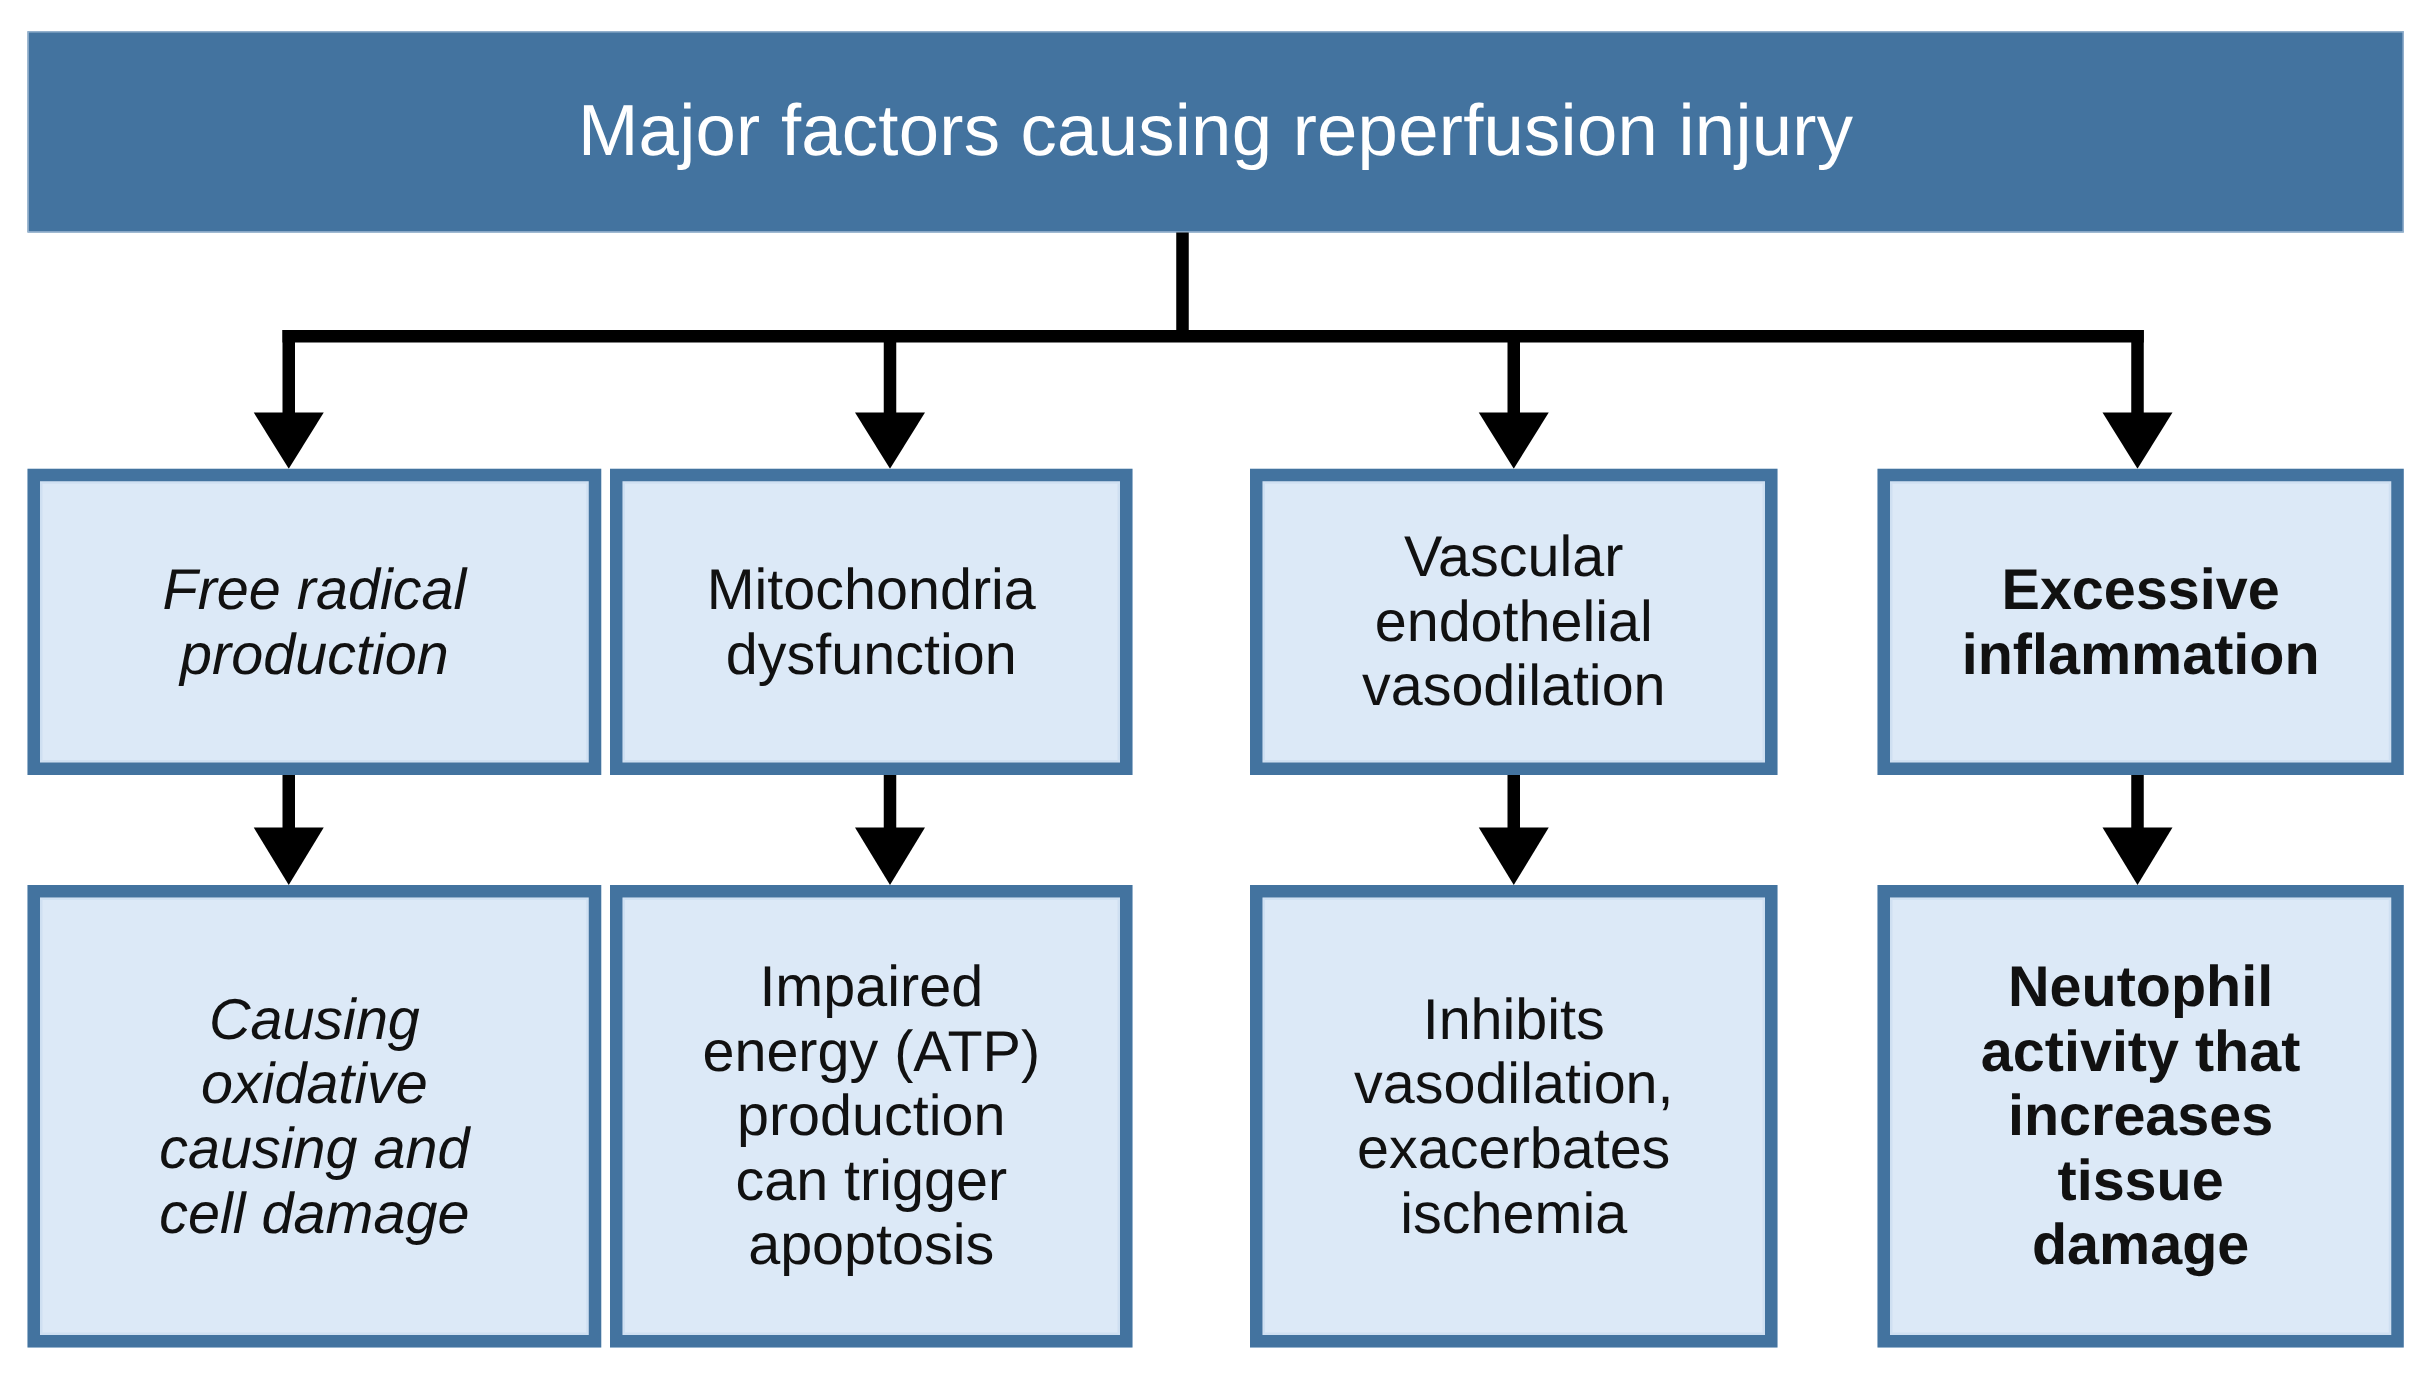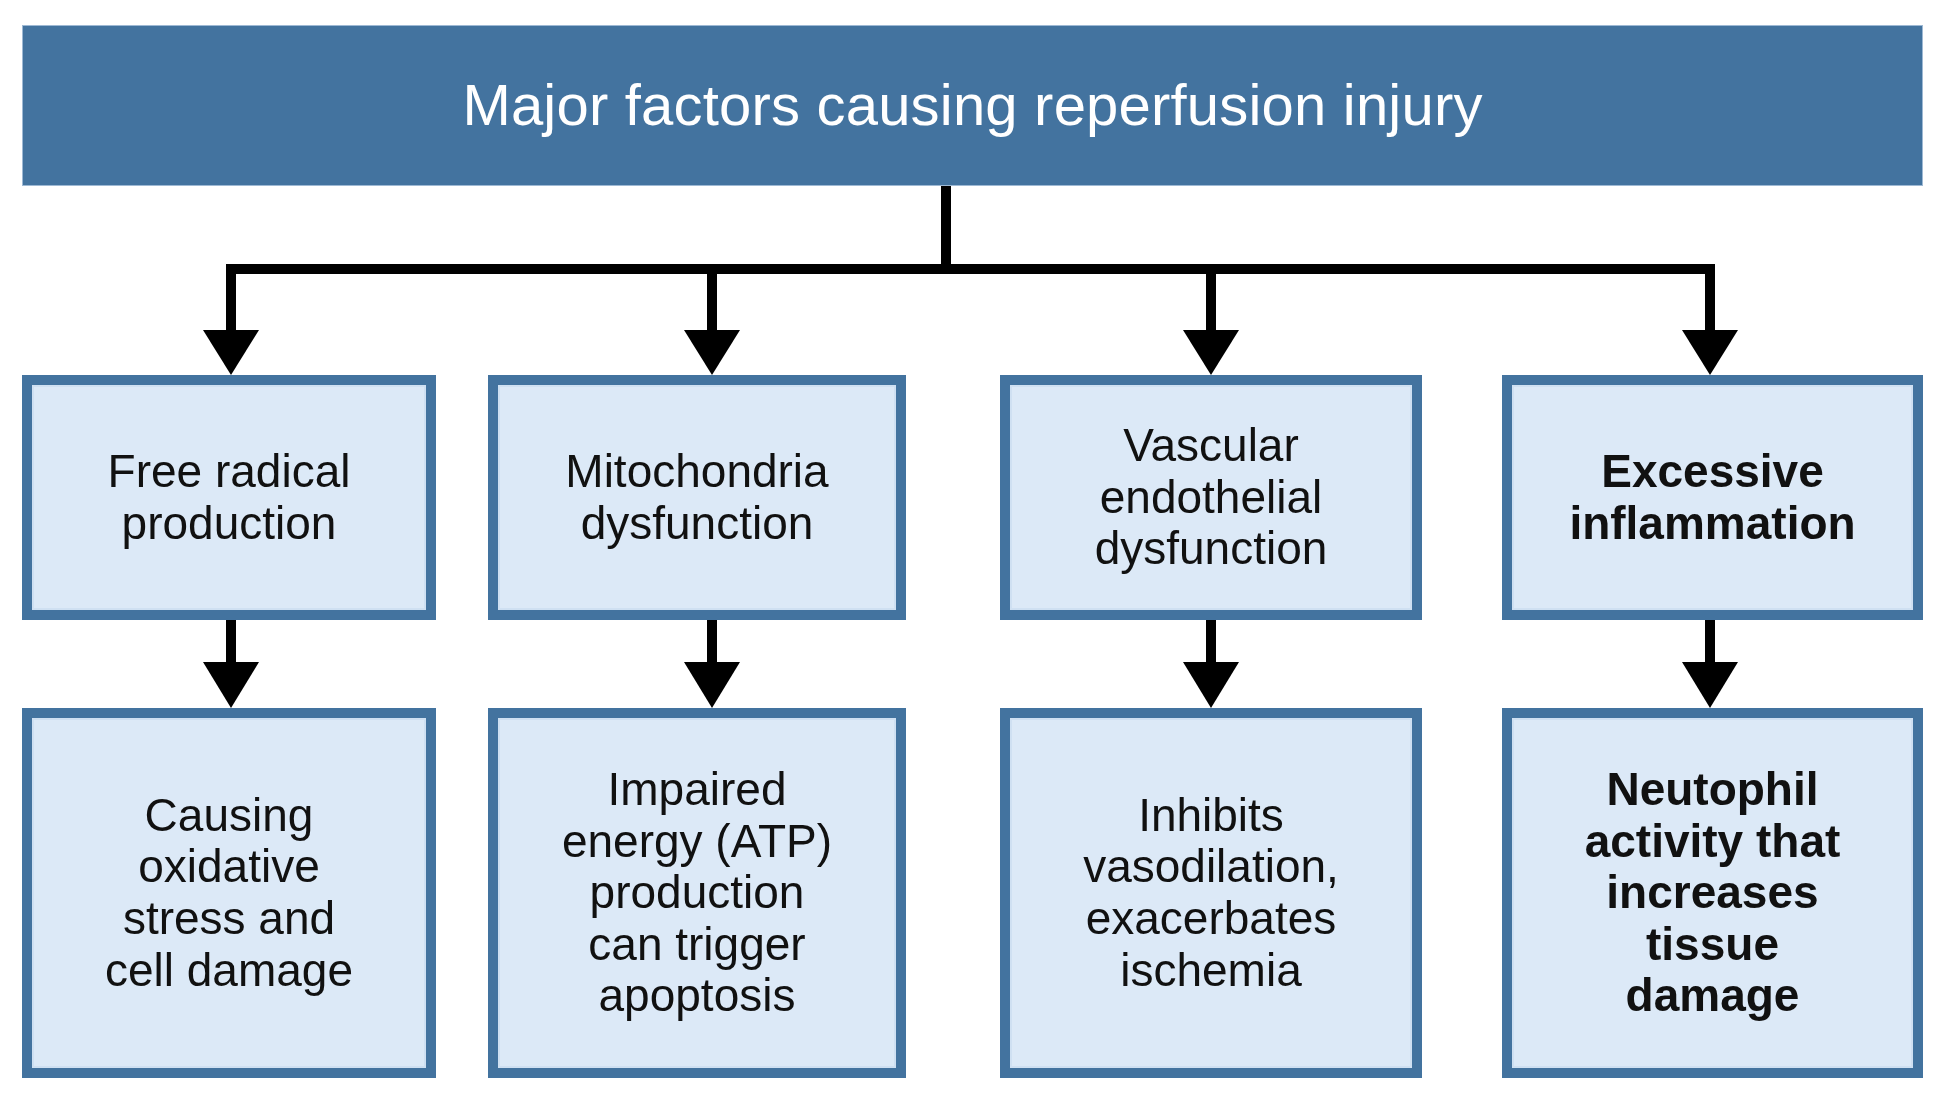--- a/index.html
+++ b/index.html
@@ -70,21 +70,21 @@
   .node-label {
     color: #111111;
     font-size: 46px;
     line-height: 1.12;
     padding: 0 6px;
     white-space: pre-line;
   }
 
   
   .row1 { top: 375px; height: 245px; }
-  .n-col1 { left: 22px;   width: 414px; }
+  .n-col1 { left: 22px;   width: 459px; font-style: italic; }
   .n-col2 { left: 488px;  width: 418px; }
   .n-col3 { left: 1000px; width: 422px; }
   .n-col4 { left: 1502px; width: 421px; font-weight: bold; }
 
   
   .row2 { top: 708px; height: 370px; }
 </style>
 </head>
 <body>
 
@@ -148,32 +148,32 @@
   </div>
 
   <div class="node row1 n-col2">
     <span class="node-label">Mitochondria
 dysfunction</span>
   </div>
 
   <div class="node row1 n-col3">
     <span class="node-label">Vascular
 endothelial
-dysfunction</span>
+vasodilation</span>
   </div>
 
   <div class="node row1 n-col4">
     <span class="node-label">Excessive
 inflammation</span>
   </div>
 
   <div class="node row2 n-col1">
     <span class="node-label">Causing
 oxidative
-stress and
+causing and
 cell damage</span>
   </div>
 
   <div class="node row2 n-col2">
     <span class="node-label">Impaired
 energy (ATP)
 production
 can trigger
 apoptosis</span>
   </div>

